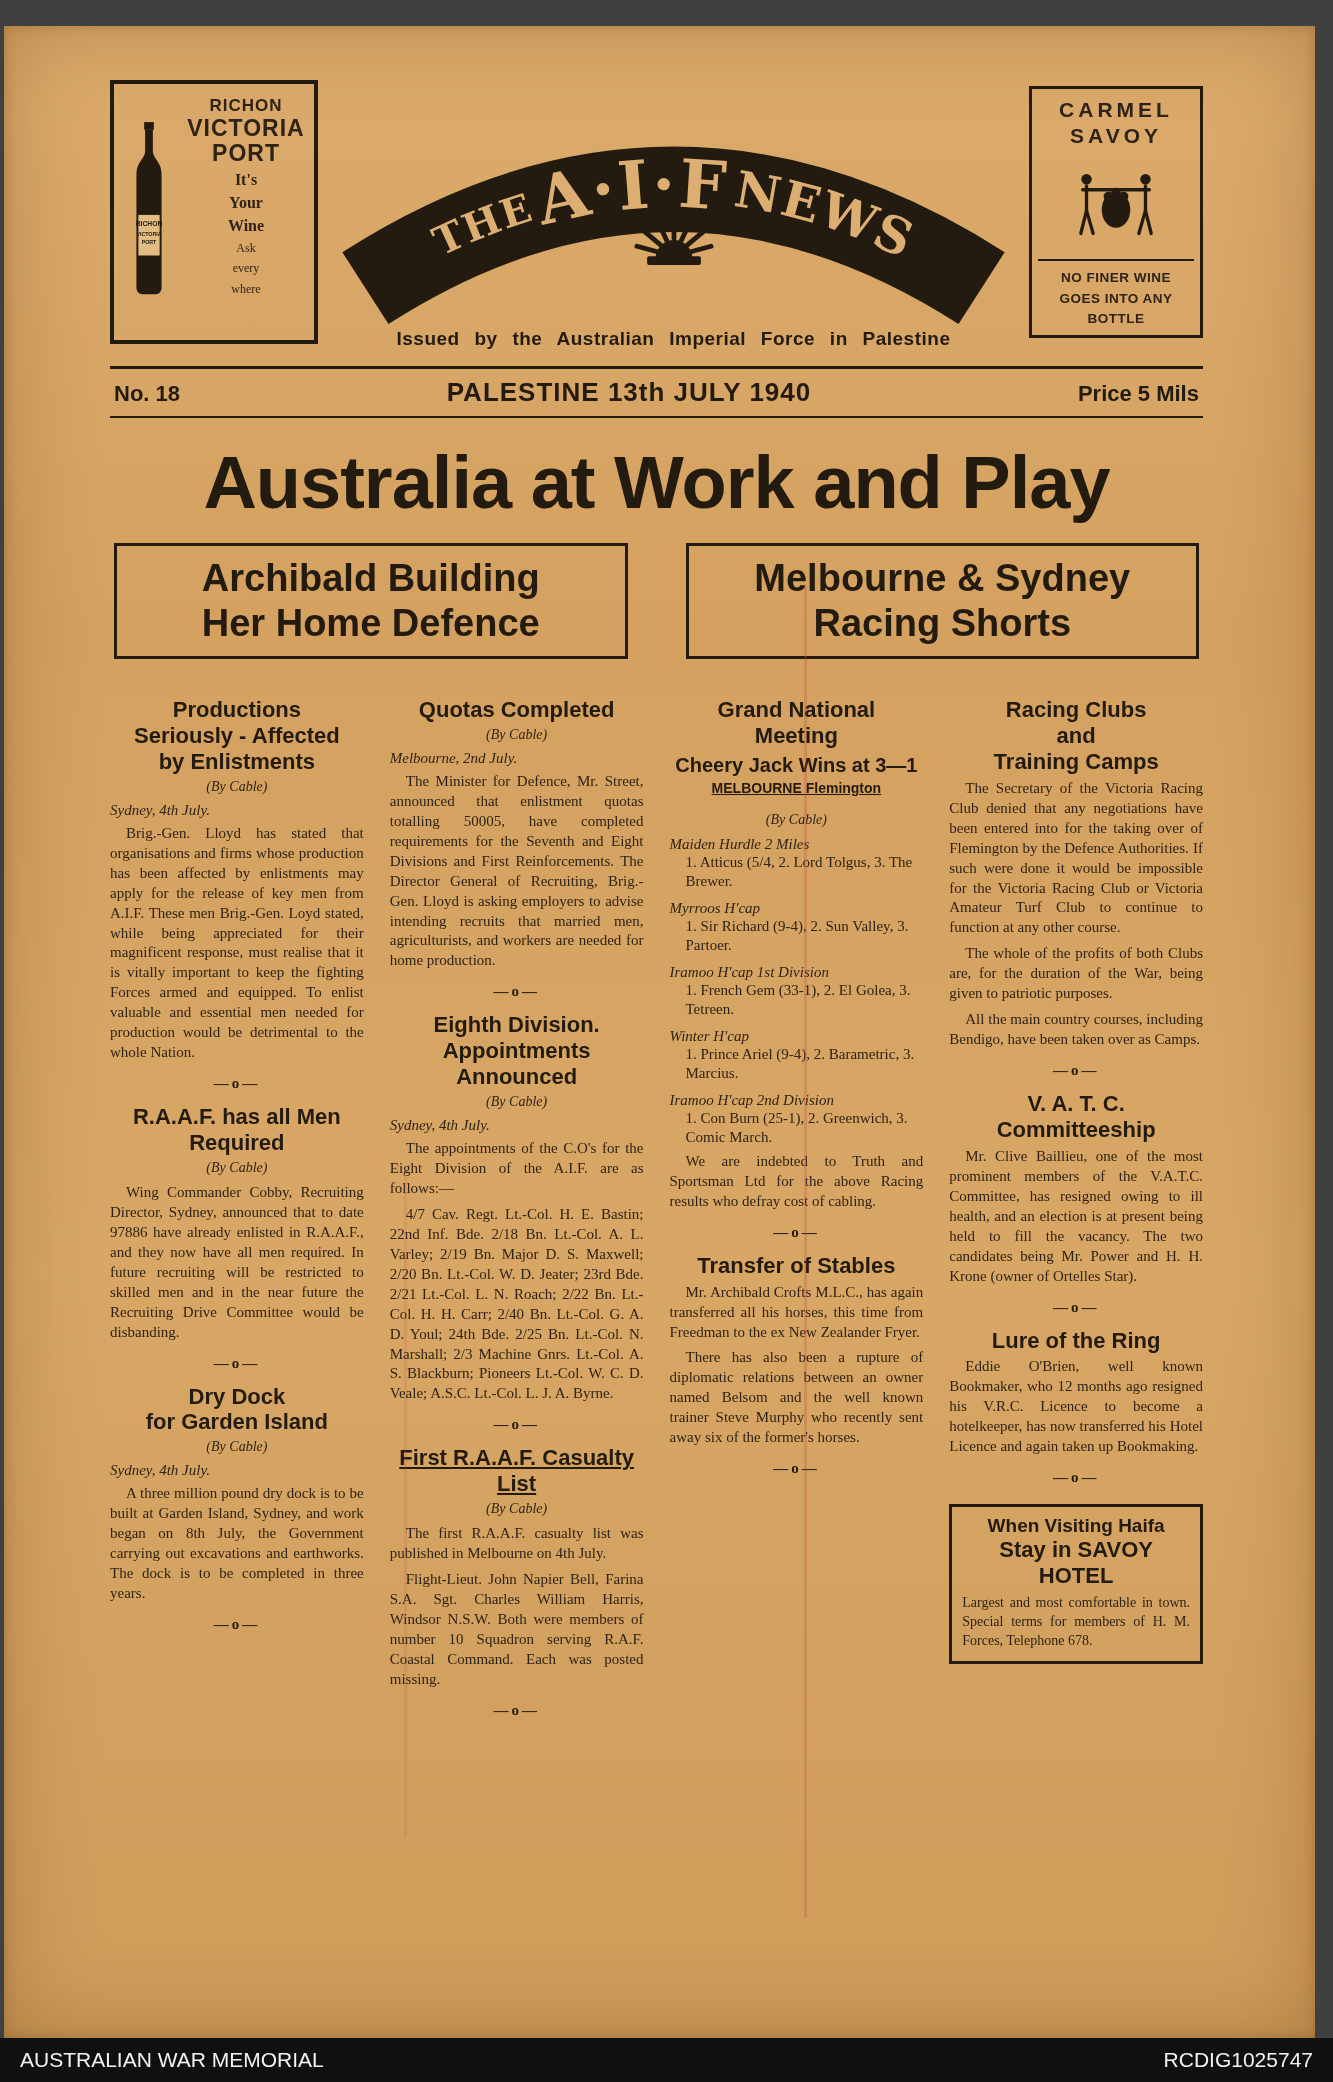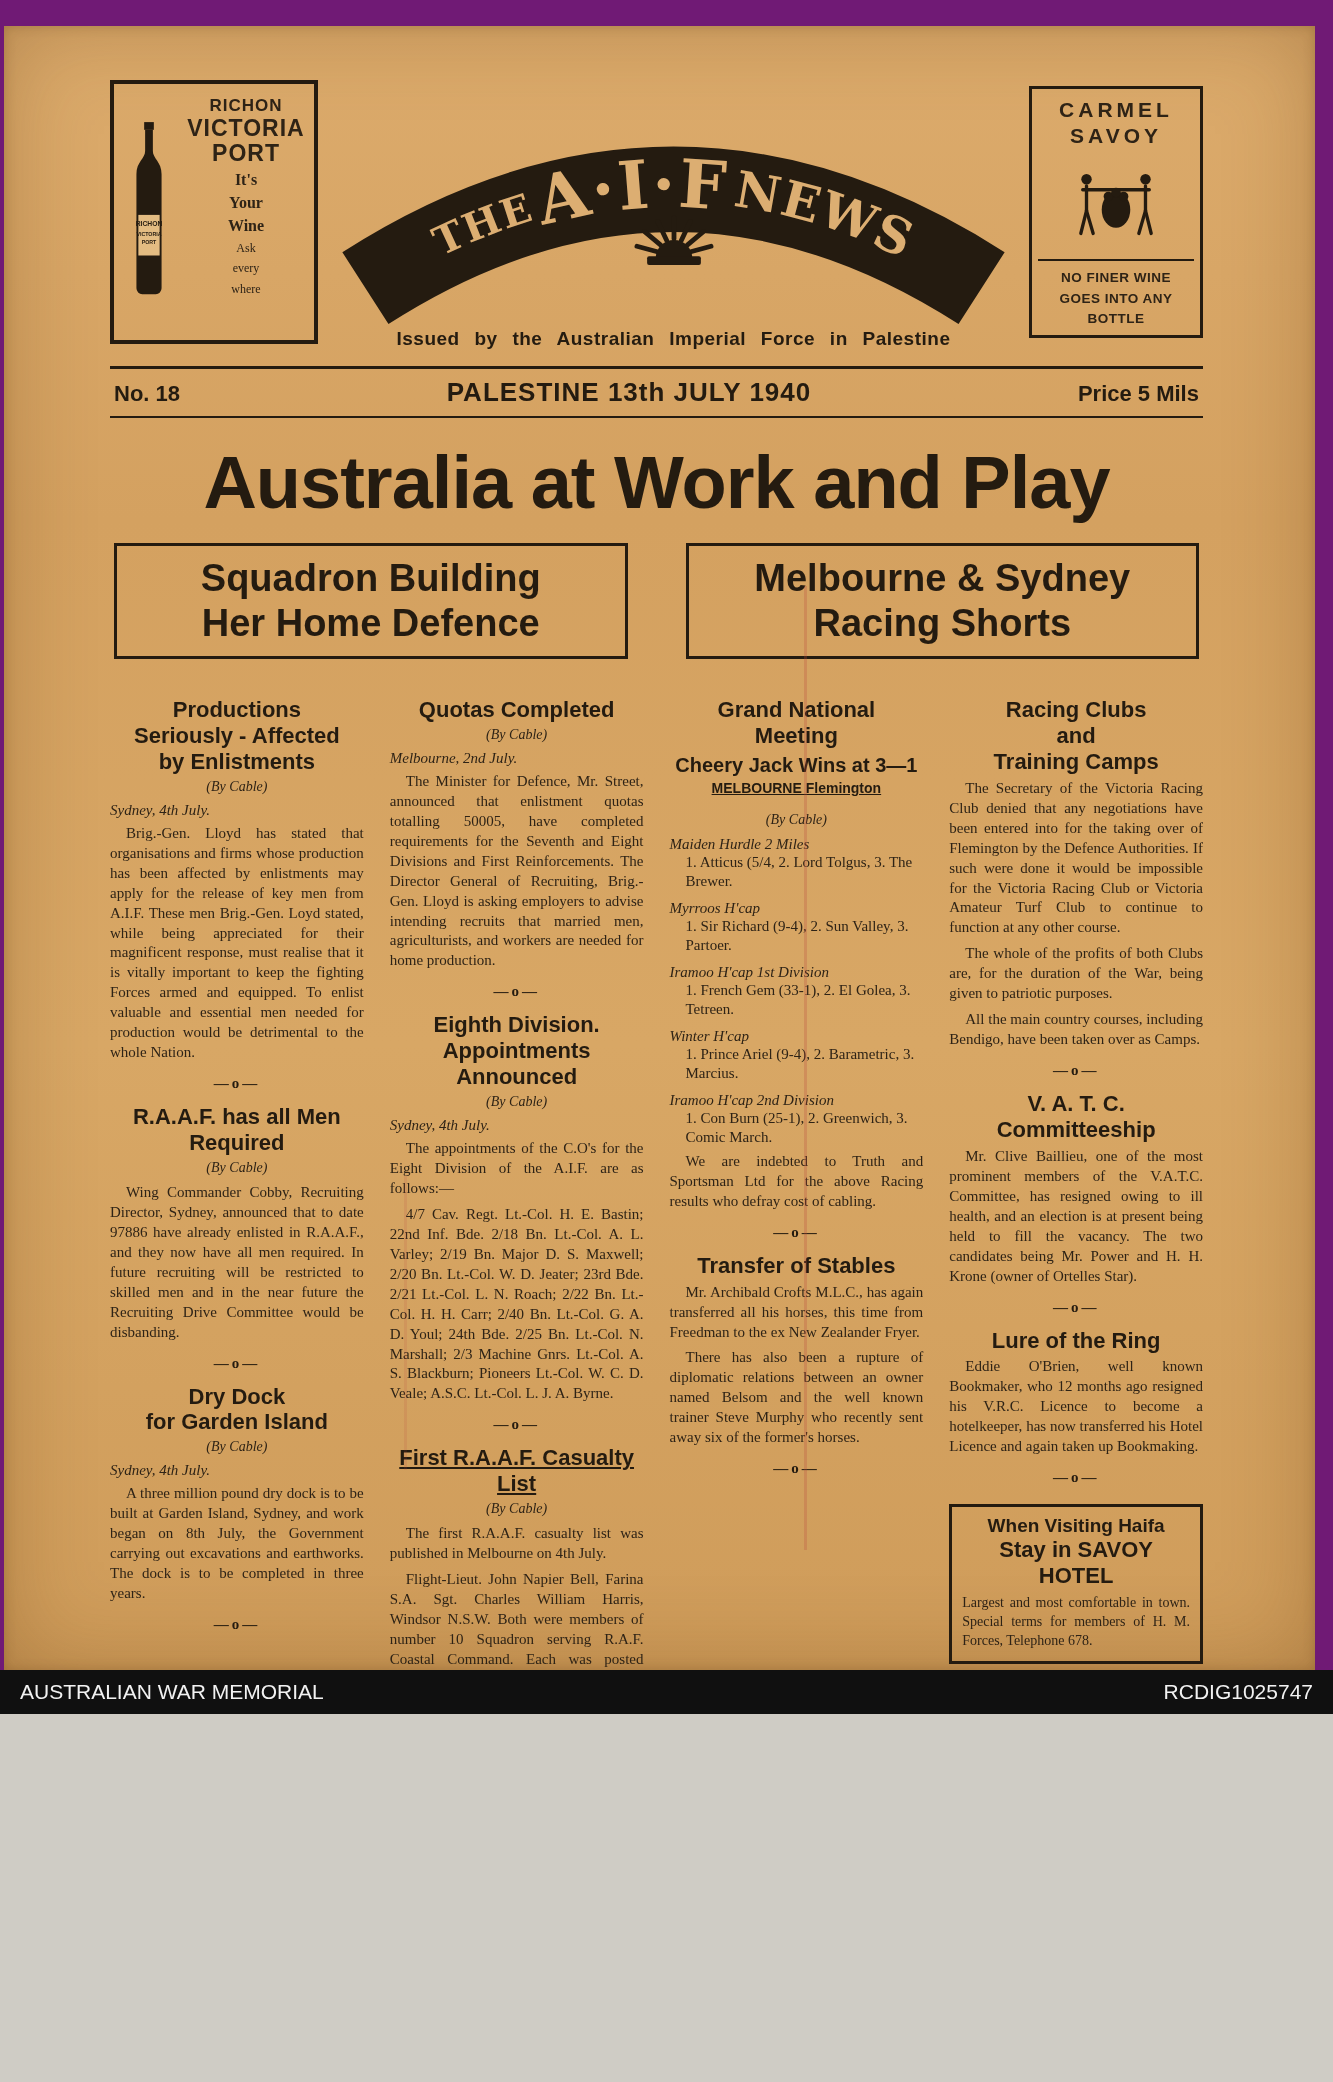--- a/index.html
+++ b/index.html
@@ -10,21 +10,21 @@
   }
   *{box-sizing:border-box;}
   html,body{margin:0;padding:0;}
   body{
     width:1333px;height:2082px;
     background:#cfccc5;
     font-family:"Liberation Serif",serif;
     color:var(--ink-soft);
     overflow:hidden;
   }
-  .scan{width:1333px;height:1714px;position:relative;background:#701a75;}
+  .scan{width:1333px;height:2082px;position:relative;background:#404040;}
   .paper{
     position:absolute;top:26px;left:4px;right:18px;bottom:44px;
     background:linear-gradient(180deg,#dcab6c 0%,#d4a160 30%,#d8a765 62%,#cf9c5a 100%);
     box-shadow:inset 0 0 90px rgba(96,56,14,.30), inset 0 0 12px rgba(80,45,10,.25);
     overflow:hidden;
     padding:54px 112px 40px 106px;
   }
   .crease{position:absolute;width:3px;background:rgba(186,74,62,.26);pointer-events:none;}
   .crease.c1{left:61%;top:560px;bottom:120px;}
   .crease.c2{left:30.5%;top:1150px;bottom:200px;background:rgba(186,74,62,.14);}
@@ -190,21 +190,21 @@
     <div class="dateline">
       <span class="dl-issue">No. 18</span>
       <span class="dl-center">PALESTINE 13th JULY 1940</span>
       <span class="dl-price">Price 5 Mils</span>
     </div>
 
     <h1 class="headline">Australia at Work and Play</h1>
 
     <div class="shead-row">
       <div class="shead-box">
-        <span class="sl">Squadron Building</span>
+        <span class="sl">Archibald Building</span>
         <span class="sl">Her Home Defence</span>
       </div>
       <div class="shead-box">
         <span class="sl">Melbourne &amp; Sydney</span>
         <span class="sl">Racing Shorts</span>
       </div>
     </div>
 
     <div class="cols">
 

